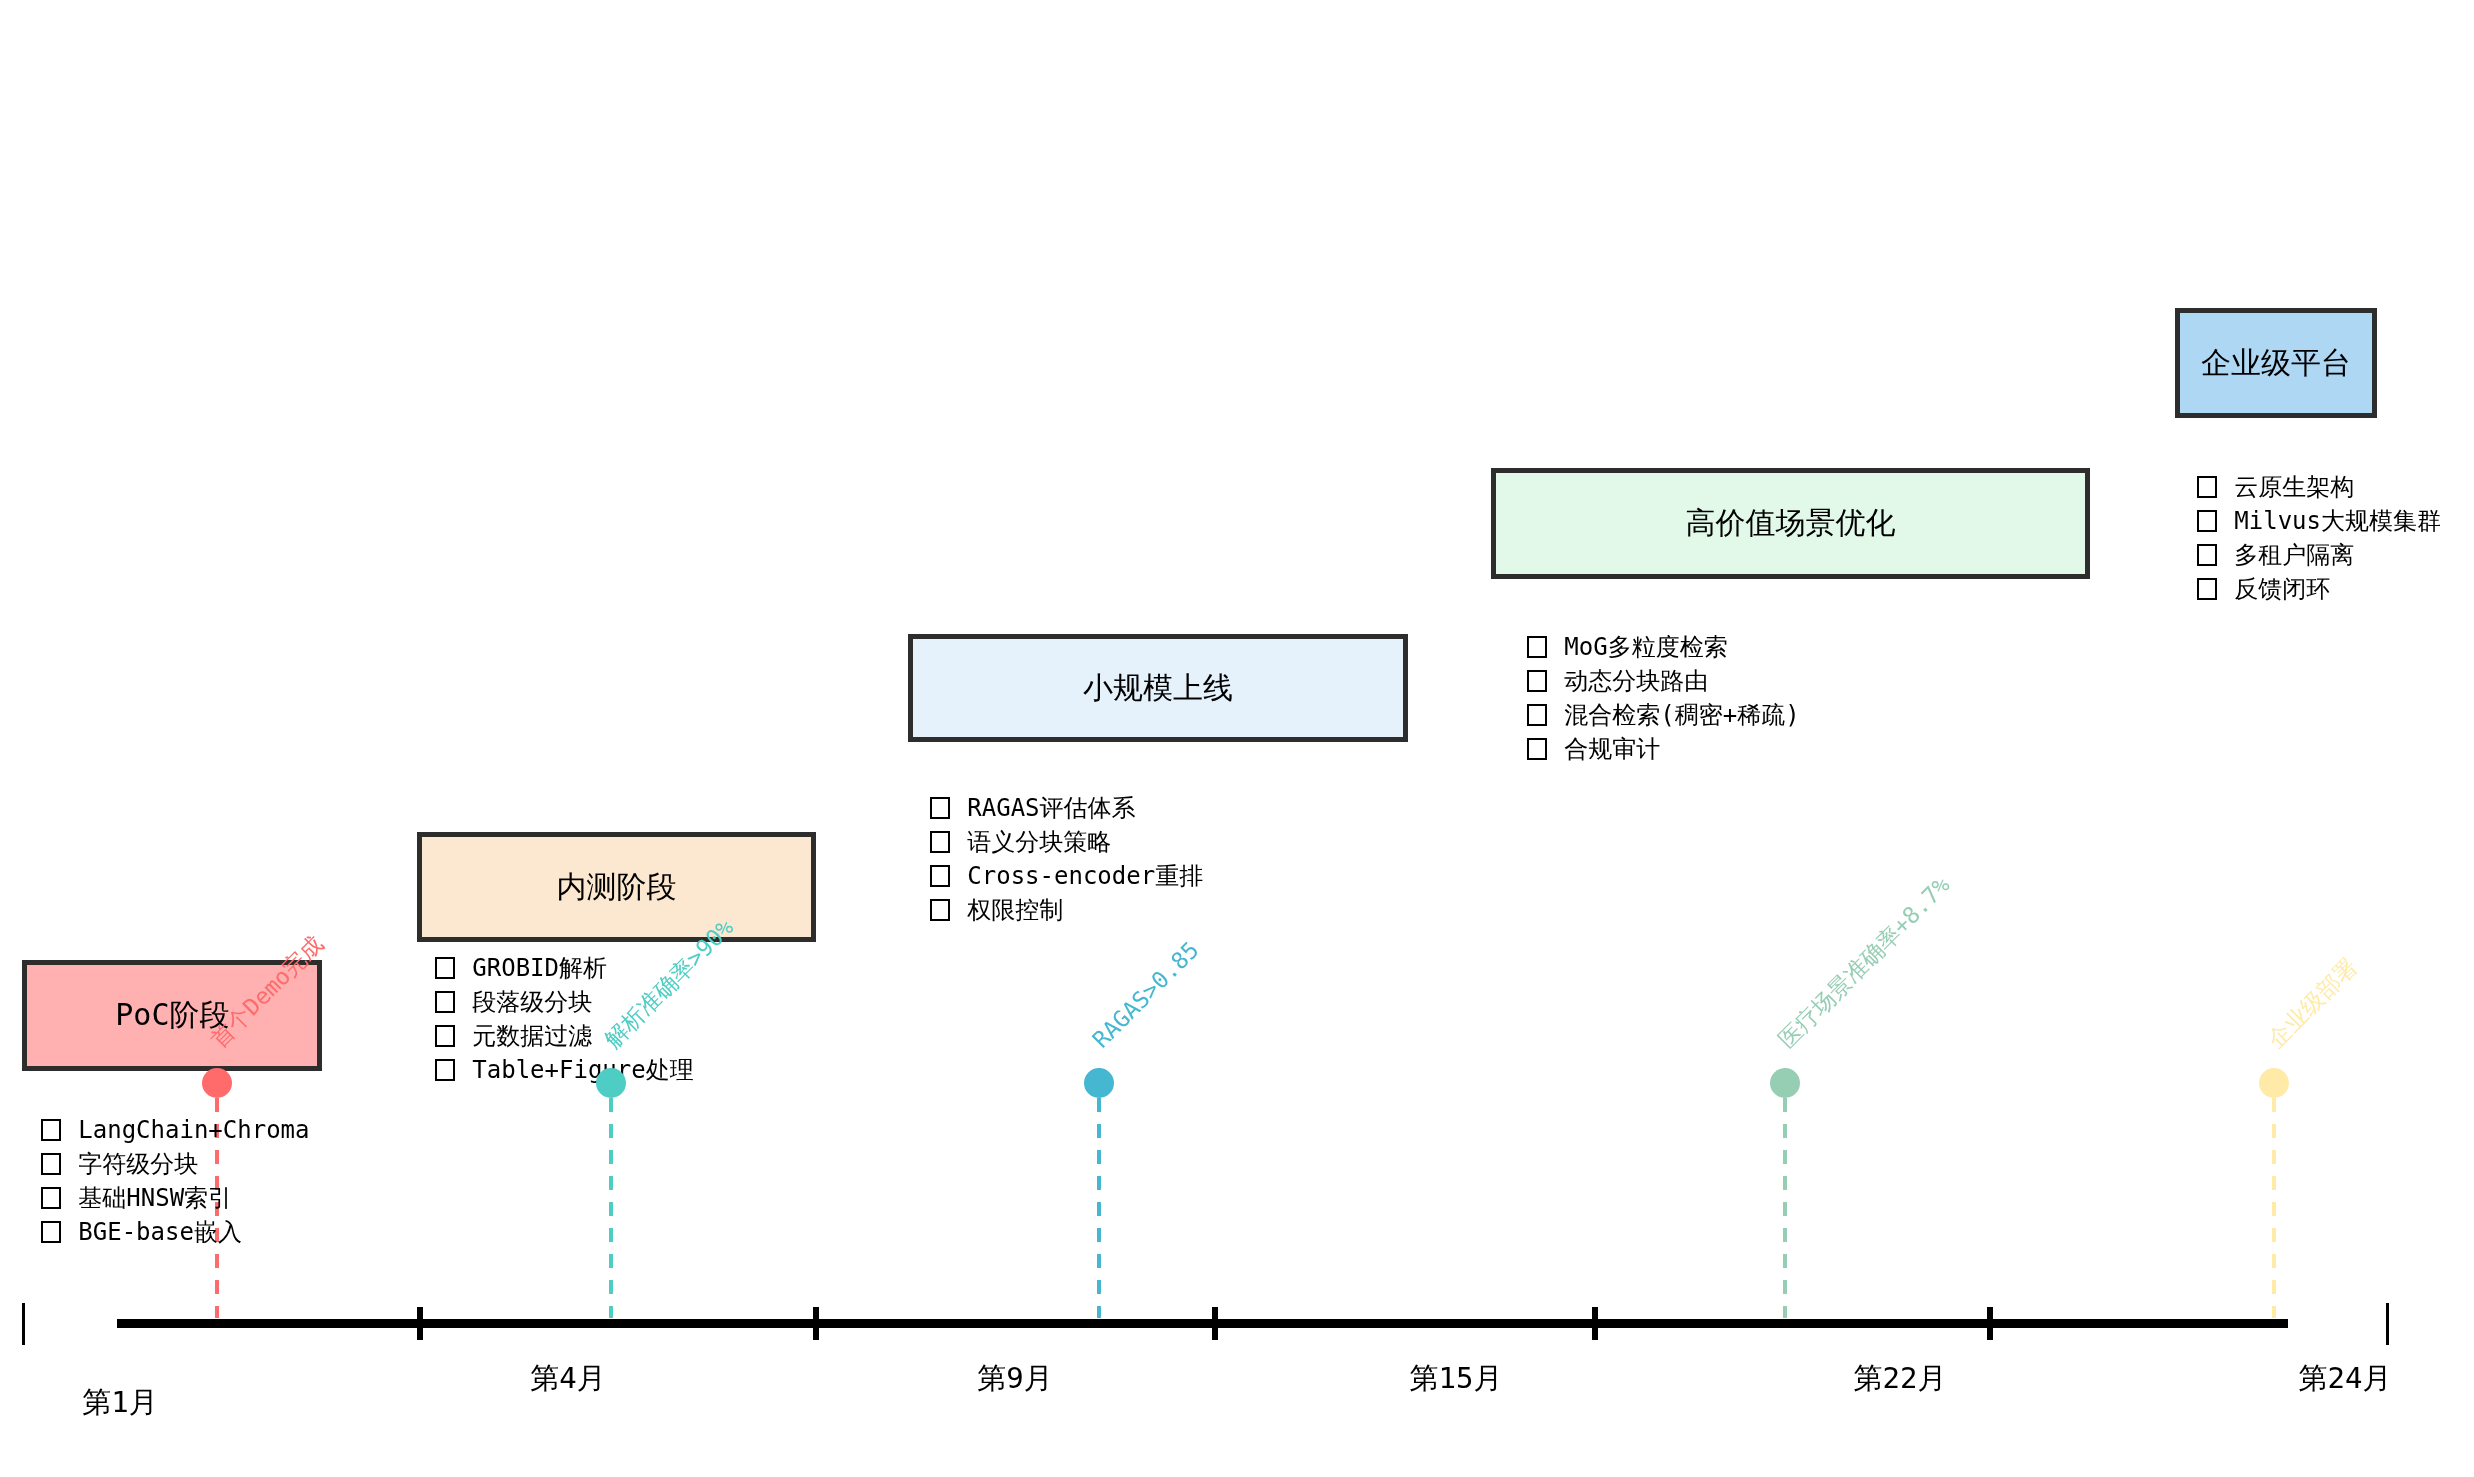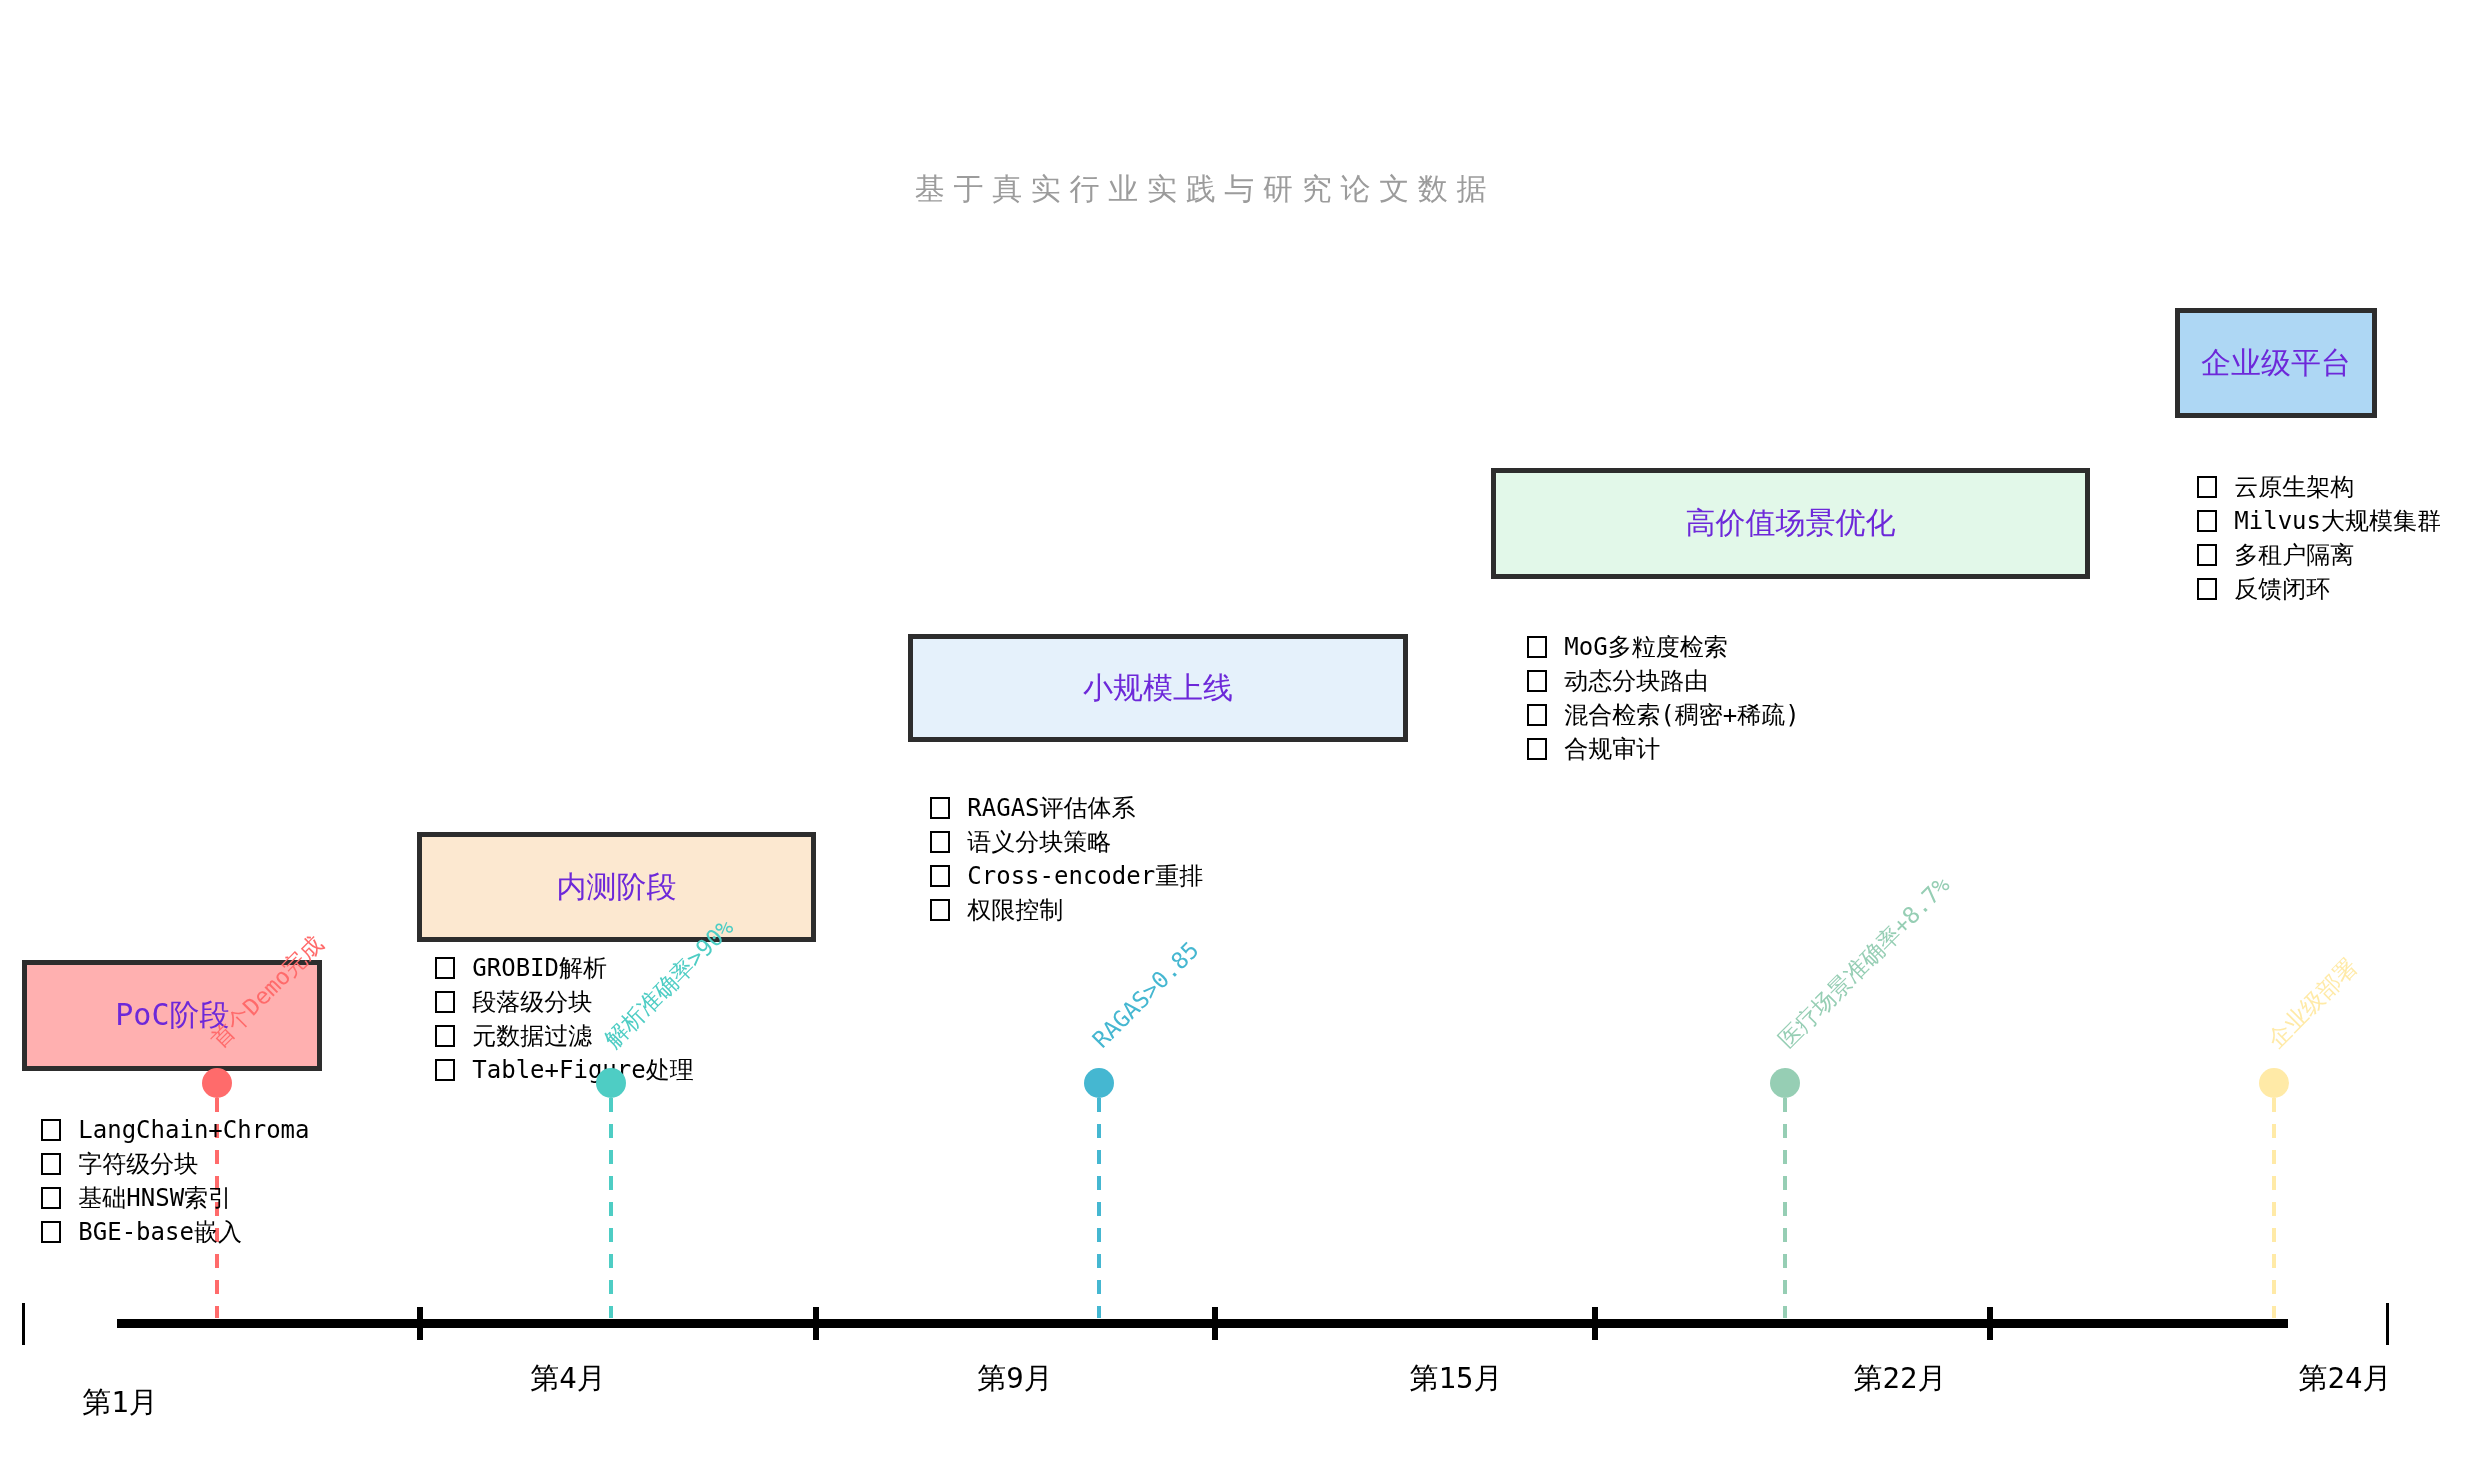--- a/index.html
+++ b/index.html
@@ -34,21 +34,21 @@
     position: absolute;
     border: 5.8px solid #2d2d2d;
     box-sizing: border-box;
     display: flex;
     align-items: center;
     justify-content: center;
   }
   .stage-box .stage-title {
     font-size: 30px;
     font-weight: 500;
-    color: #6d28d9;
+    color: #000000;
     white-space: nowrap;
   }
   .checklist { position: absolute; margin-top: 20px; }
   .check-row {
     display: flex;
     align-items: center;
     height: 34px;
     white-space: nowrap;
   }
   .checkbox {
@@ -107,21 +107,20 @@
     font-size: 29px;
     color: #000;
     transform: translateX(-50%);
     white-space: nowrap;
   }
 </style>
 </head>
 <body>
 
 <div class="canvas">
-  <div class="page-subtitle">基于真实行业实践与研究论文数据</div>
   <div id="stages-layer">
       <div class="milestone-stem" style="left: 215px; background: repeating-linear-gradient(rgb(255, 107, 107) 0px, rgb(255, 107, 107) 14.4px, transparent 14.4px, transparent 26px);"></div>
       <div class="stage-box" style="left: 22.4px; top: 960px; width: 300px; height: 111px; background: rgb(255, 176, 176);">
         <span class="stage-title">PoC阶段</span>
       </div>
       <div class="checklist" style="left: 41px; top: 1093px;">
         <div class="check-row">
           <span class="checkbox"></span>
           <span class="check-label">LangChain+Chroma</span>
         </div>

